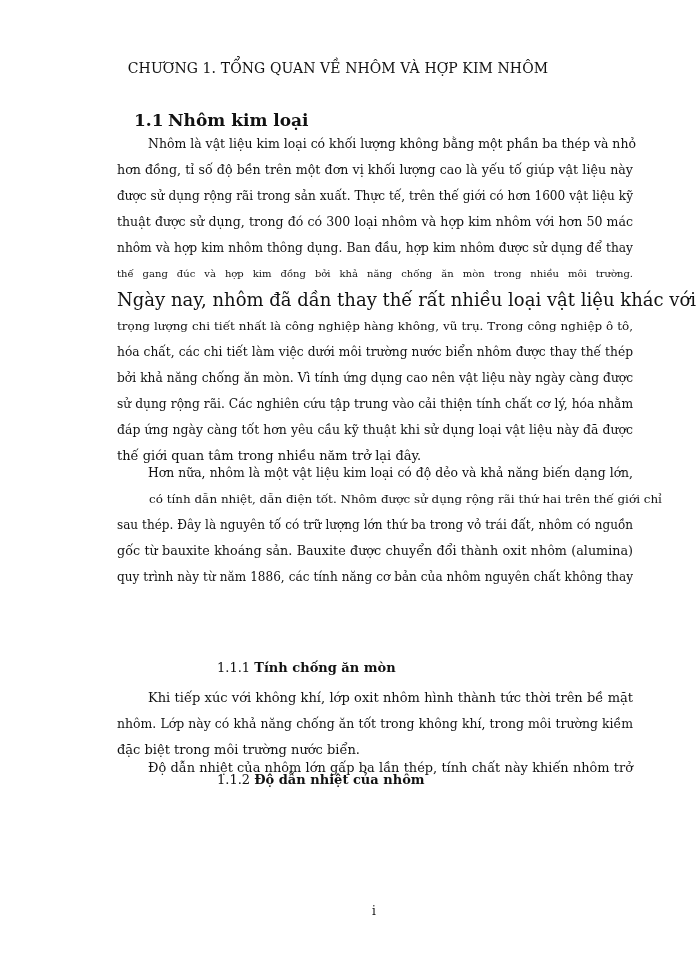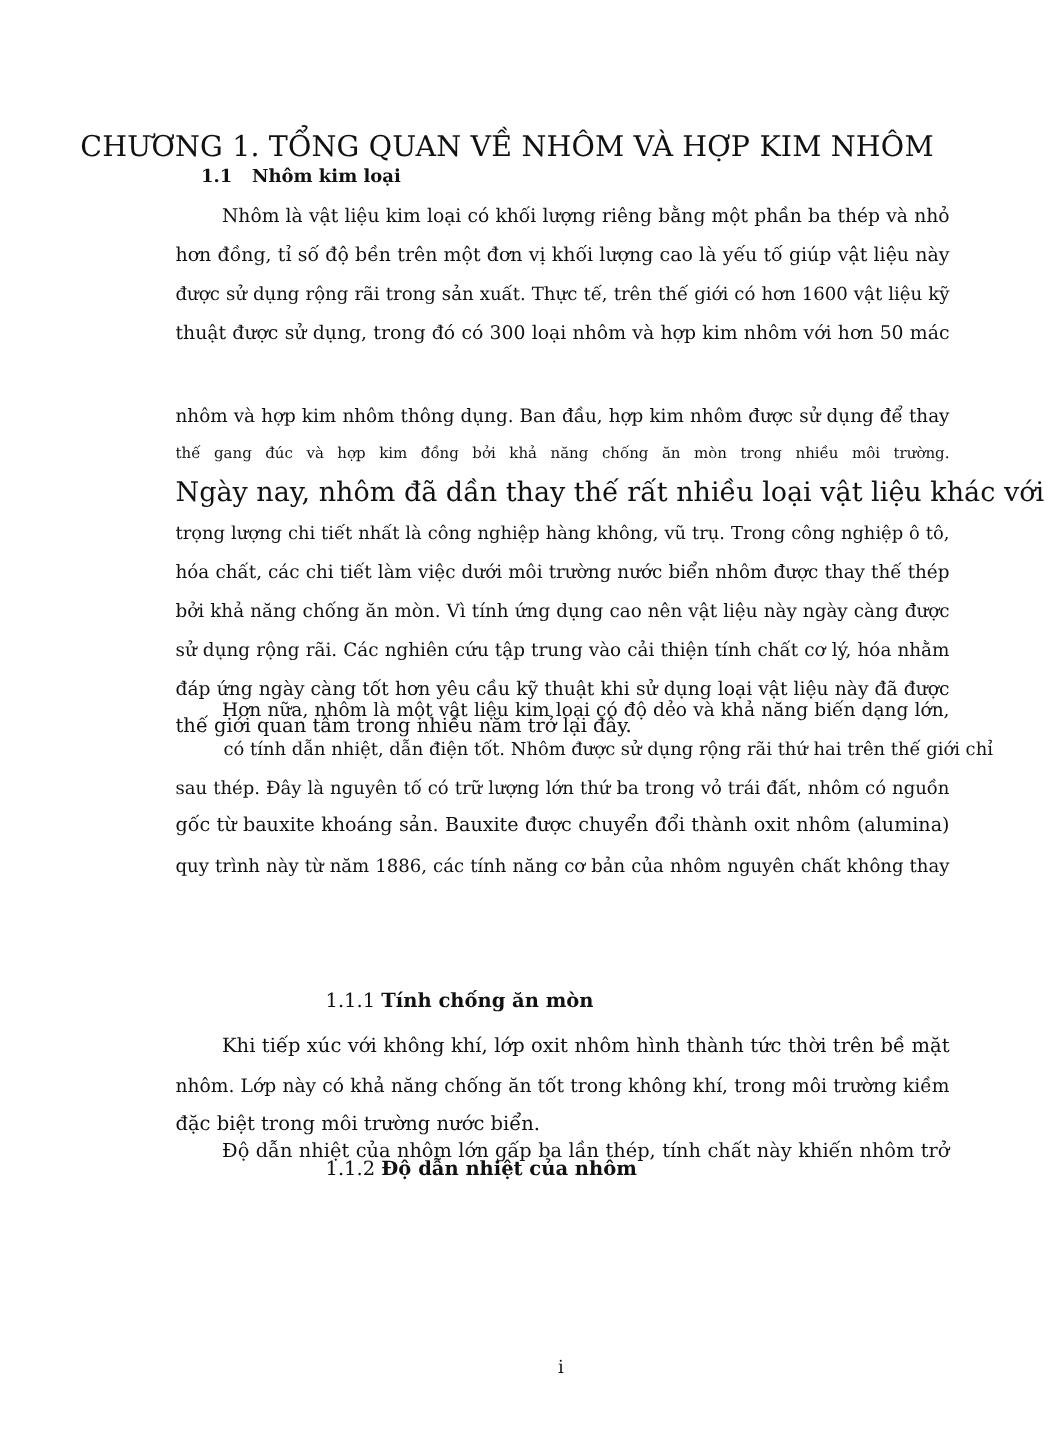--- a/index.html
+++ b/index.html
@@ -1,21 +1,21 @@
 <!DOCTYPE html>
 <html><head>
 <meta charset="utf-8">
 <style>
   html, body { margin:0; padding:0; background:#ffffff; }
   body { width:700px; height:960px; position:relative; overflow:hidden;
          font-family:"DejaVu Serif","Liberation Serif",serif; color:#111; }
   .page { position:absolute; left:0; top:0; width:700px; height:960px; background:#fff; }
-  .title { position:absolute; left:0; width:676px; top:87px; text-align:center;
-           font-size:19px; letter-spacing:0.1px; font-family:"DejaVu Serif",serif; }
-  .h2 { position:absolute; left:134px; top:110px; font-size:12px; font-weight:bold; }
+  .title { position:absolute; left:0; width:676px; top:60px; text-align:center;
+           font-size:14px; letter-spacing:0.1px; font-family:"DejaVu Serif",serif; }
+  .h2 { position:absolute; left:134px; top:110px; font-size:17px; font-weight:bold; }
   .h2 .num { display:inline-block; width:34px; }
   .body-block { position:absolute; left:117px; width:516px; font-size:13px; line-height:26px; }
   .line { white-space:nowrap; text-align:justify; text-align-last:justify; height:26px; overflow:visible; }
   .line.last { text-align-last:left; }
   .line.indent { padding-left:31px; }
   .h3 { position:absolute; left:217px; font-size:13px; }
   .h3 b { font-weight:bold; }
   .pagenum { position:absolute; left:372px; top:904px; font-size:12px; }
 </style>
 </head>
@@ -23,25 +23,25 @@
 
 <div class="page">
 
   <div class="title">CHƯƠNG 1. TỔNG QUAN VỀ NHÔM VÀ HỢP KIM NHÔM</div>
 
   <div class="h2">
     <span class="num">1.1</span><span>Nhôm kim loại</span>
   </div>
 
   <div class="body-block" style="top:131px;">
-    <div class="line indent" style="display: block; font-size: 12.4795px;">Nhôm là vật liệu kim loại có khối lượng riêng bằng một phần ba thép và nhỏ</div>
+    <div class="line indent" style="display: block; font-size: 12.4795px;">Nhôm là vật liệu kim loại có khối lượng không bằng một phần ba thép và nhỏ</div>
     <div class="line" style="display: block; font-size: 12.6324px;">hơn đồng, tỉ số độ bền trên một đơn vị khối lượng cao là yếu tố giúp vật liệu này</div>
     <div class="line" style="display: block; font-size: 12.101px;">được sử dụng rộng rãi trong sản xuất. Thực tế, trên thế giới có hơn 1600 vật liệu kỹ</div>
     <div class="line" style="display: block; font-size: 12.5681px;">thuật được sử dụng, trong đó có 300 loại nhôm và hợp kim nhôm với hơn 50 mác</div>
-    <div class="line" style="display: block; font-size: 12.246px; margin-top: 29px;">nhôm và hợp kim nhôm thông dụng. Ban đầu, hợp kim nhôm được sử dụng để thay</div>
+    <div class="line" style="display: block; font-size: 12.246px;">nhôm và hợp kim nhôm thông dụng. Ban đầu, hợp kim nhôm được sử dụng để thay</div>
     <div class="line" style="display: block; font-size: 10px;">thế gang đúc và hợp kim đồng bởi khả năng chống ăn mòn trong nhiều môi trường.</div>
     <div class="line" style="display: block; font-size: 18px;">Ngày nay, nhôm đã dần thay thế rất nhiều loại vật liệu khác với mục đích giảm</div>
     <div class="line" style="display: block; font-size: 11.934px;">trọng lượng chi tiết nhất là công nghiệp hàng không, vũ trụ. Trong công nghiệp ô tô,</div>
     <div class="line" style="display: block; font-size: 12.2443px;">hóa chất, các chi tiết làm việc dưới môi trường nước biển nhôm được thay thế thép</div>
     <div class="line" style="display: block; font-size: 12.2383px;">bởi khả năng chống ăn mòn. Vì tính ứng dụng cao nên vật liệu này ngày càng được</div>
     <div class="line" style="display: block; font-size: 12.2587px;">sử dụng rộng rãi. Các nghiên cứu tập trung vào cải thiện tính chất cơ lý, hóa nhằm</div>
     <div class="line" style="display: block; font-size: 12.4451px;">đáp ứng ngày càng tốt hơn yêu cầu kỹ thuật khi sử dụng loại vật liệu này đã được</div>
     <div class="line last" style="display: block;">thế giới quan tâm trong nhiều năm trở lại đây.</div>
   </div>
 

